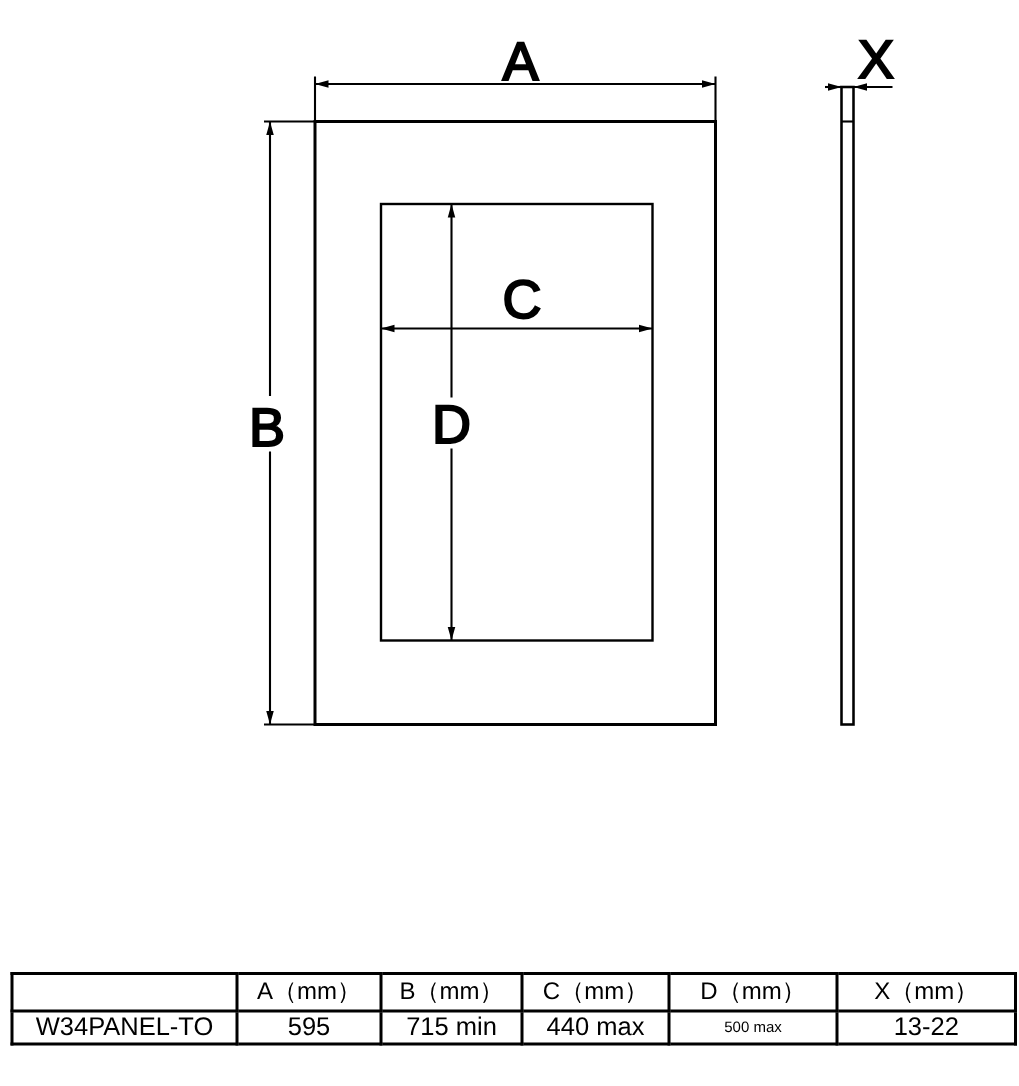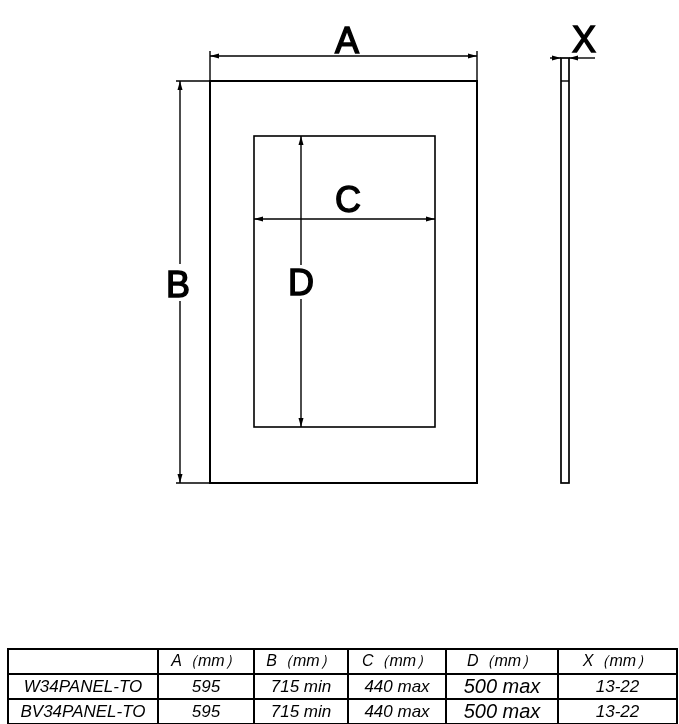--- a/index.html
+++ b/index.html
@@ -18,25 +18,24 @@
     color:#000;
   }
   table.spec th, table.spec td {
     border:2px solid #000;
     text-align:center;
     vertical-align:middle;
     padding:0;
     font-weight:400;
     overflow:hidden;
     white-space:nowrap;
-    font-style:italic;
   }
   table.spec th { height:23px; font-size:16px; }
   table.spec td { height:20px; font-size:17px;border-radius:11px; }
-  table.spec td.small { font-size:20px;text-align:center; }
+  table.spec td.small { font-size:10px;text-align:center; }
 </style>
 </head>
 <body>
 
 <div class="canvas">
 
   <svg width="679" height="640" viewBox="0 0 679 640">
     <defs>
       <marker id="arr" markerUnits="userSpaceOnUse" markerWidth="10" markerHeight="7" refX="9" refY="3" orient="auto">
         <polygon points="0,0.5 9,3 0,5.5" fill="#000"></polygon>
@@ -110,24 +109,16 @@
     </thead>
     <tbody>
       <tr>
         <td>W34PANEL-TO</td>
         <td>595</td>
         <td>715 min</td>
         <td>440 max</td>
         <td class="small">500 max</td>
         <td>13-22</td>
       </tr>
-      <tr>
-        <td>BV34PANEL-TO</td>
-        <td>595</td>
-        <td>715 min</td>
-        <td>440 max</td>
-        <td class="small">500 max</td>
-        <td>13-22</td>
-      </tr>
     </tbody>
   </table>
 
 </div>
 
 </body></html>

